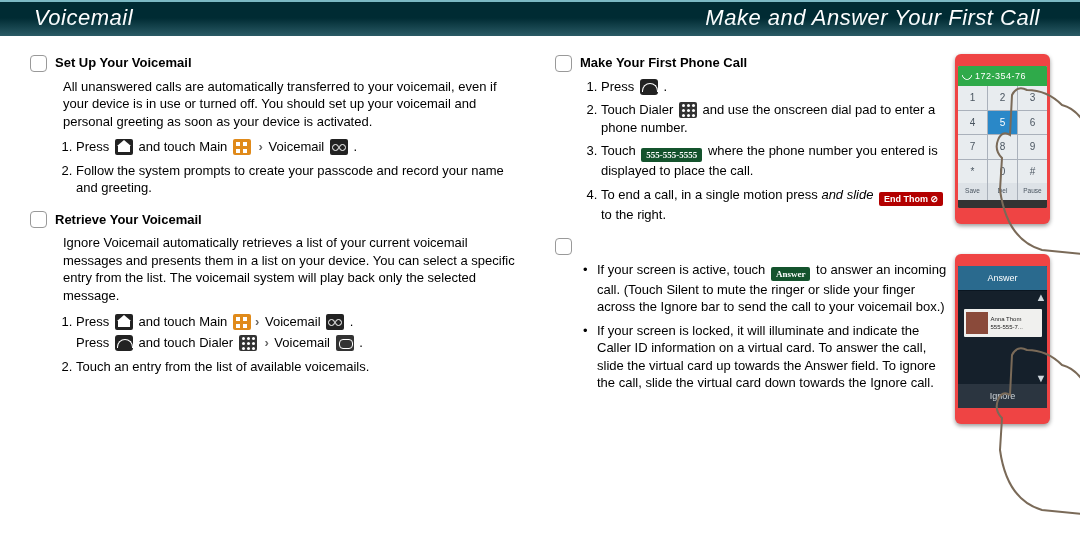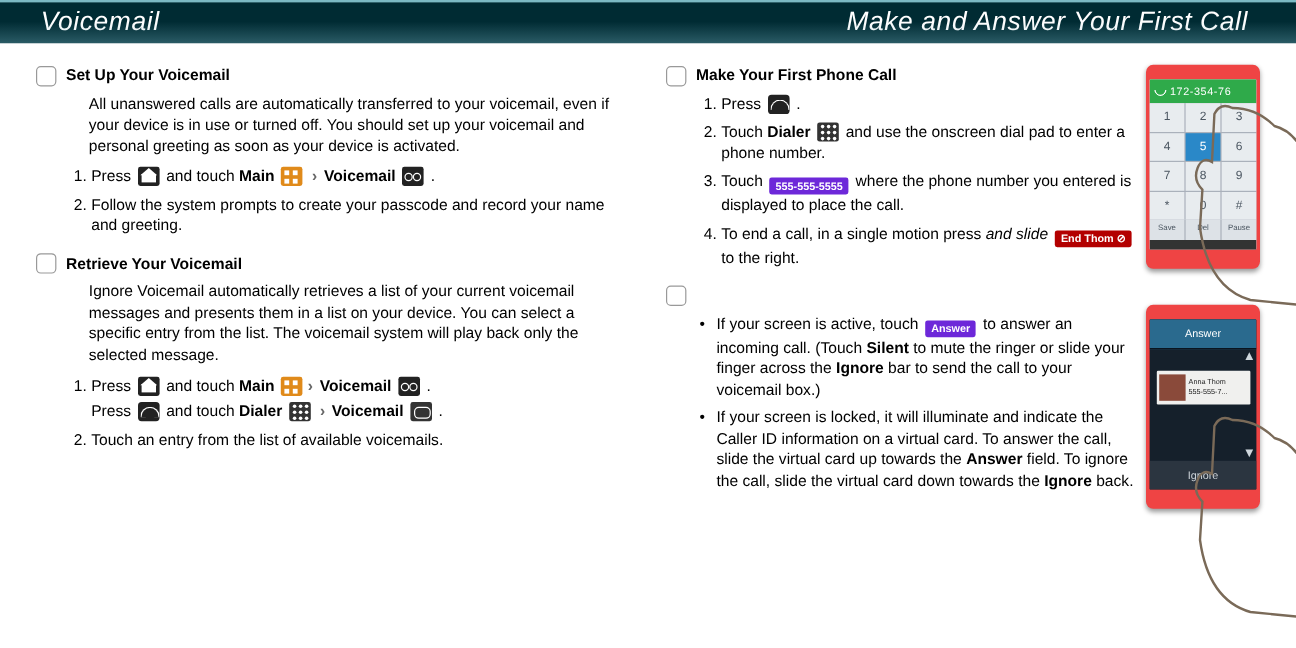--- a/index.html
+++ b/index.html
@@ -51,27 +51,27 @@
   .col-r { display:flex; }
   .col-r-text{ flex:1 1 auto; padding-right:8px;}
   .phones { width:140px; display:flex; flex-direction:column; gap:30px; align-items:flex-end; position:relative;}
 
   .sec { margin-bottom: 14px; }
   .sec-h { display:flex; align-items:flex-end; margin-bottom:6px; }
   .sec-h .box{
     width:17px; height:17px; border:1.5px solid #999; border-radius:4px; margin-right:8px; flex-shrink:0;
   }
   .sec-h .t{ font-weight:bold; font-size:13px;}
-  .para { margin-left:44px; margin-bottom:8px;}
+  .para { margin-left:33px; margin-bottom:8px;}
   ol { margin-left:28px; padding-left:18px;}
   ol li{ margin-bottom:6px;}
   ul.bul { margin-left:28px; padding-left:0; list-style:none;}
   ul.bul li{ margin-bottom:6px; position:relative; padding-left:14px;}
   ul.bul li::before{ content:"•"; position:absolute; left:0; top:0;}
-  b{ font-weight:bold;}
+  b{ font-weight:normal;}
   em{ font-style:italic;}
 
   .ic {
     display:inline-block; vertical-align:-4px; width:18px; height:16px;
     background:#222; border-radius:2px; margin:0 2px; position:relative;
   }
   .ic-home::after{
     content:""; position:absolute; left:3px; top:6px; width:12px; height:7px; background:#fff;
   }
   .ic-home::before{
@@ -102,21 +102,21 @@
   }
   .ic-vmdl{ background:#333;}
   .ic-vmdl::after{
     content:""; position:absolute; left:3px; top:4px; width:12px; height:8px; border:1.5px solid #fff; border-radius:4px;
   }
   .chev{ font-weight:bold; color:#666; margin:0 2px;}
   .pill{
     display:inline-block; vertical-align:-3px; background:#b30000; color:#fff; font-size:9px;
     padding:1px 5px; border-radius:2px; margin:0 2px; font-weight:bold;
   }
-  .pill-g{ background:#6d28d9;}
+  .pill-g{ background:#14532d;font-family:Liberation Serif, serif;}
 
   
   .ph {
     width:95px; height:170px; background:#ef4444; border-radius:6px; position:relative;
     box-shadow: 0 2px 4px rgba(0,0,0,.4);
   }
   .ph .scr{ position:absolute; left:3px; right:3px; top:12px; bottom:16px; background:#d8dde2; border-radius:1px; overflow:hidden;}
   .ph1 .num{ background:#2faa4a; color:#fff; font-size:9px; padding:4px 4px; letter-spacing:.5px;}
   .ph1 .num::before{ content:""; display:inline-block; width:8px; height:8px; border:1.5px solid #fff; border-radius:50%; margin-right:3px; vertical-align:-1px; border-top-color:transparent; border-right-color:transparent; transform:rotate(-45deg);}
   .ph1 .pad{ display:grid; grid-template-columns:repeat(3,1fr); gap:1px; background:#aab1bb;}
@@ -213,21 +213,21 @@
 
       <div class="sec">
         <div class="sec-h">
           <span class="box"></span>
         </div>
         <ul class="bul">
           <li>
             <span>If your screen is active, touch </span><span class="pill pill-g">Answer</span> <span> to answer an incoming call. (Touch </span><b>Silent</b><span> to mute the ringer or slide your finger across the </span><b>Ignore</b><span> bar to send the call to your voicemail box.)</span>
           </li>
           <li>
-            <span>If your screen is locked, it will illuminate and indicate the Caller ID information on a virtual card. To answer the call, slide the virtual card up towards the </span><b>Answer</b><span> field. To ignore the call, slide the virtual card down towards the </span><b>Ignore</b><span> back.</span>
+            <span>If your screen is locked, it will illuminate and indicate the Caller ID information on a virtual card. To answer the call, slide the virtual card up towards the </span><b>Answer</b><span> field. To ignore the call, slide the virtual card down towards the </span><b>Ignore</b><span> call.</span>
           </li>
         </ul>
       </div>
     </div>
 
     <div class="phones">
 
       <div class="ph ph1">
         <div class="scr">
           <div class="num">172-354-76</div>

